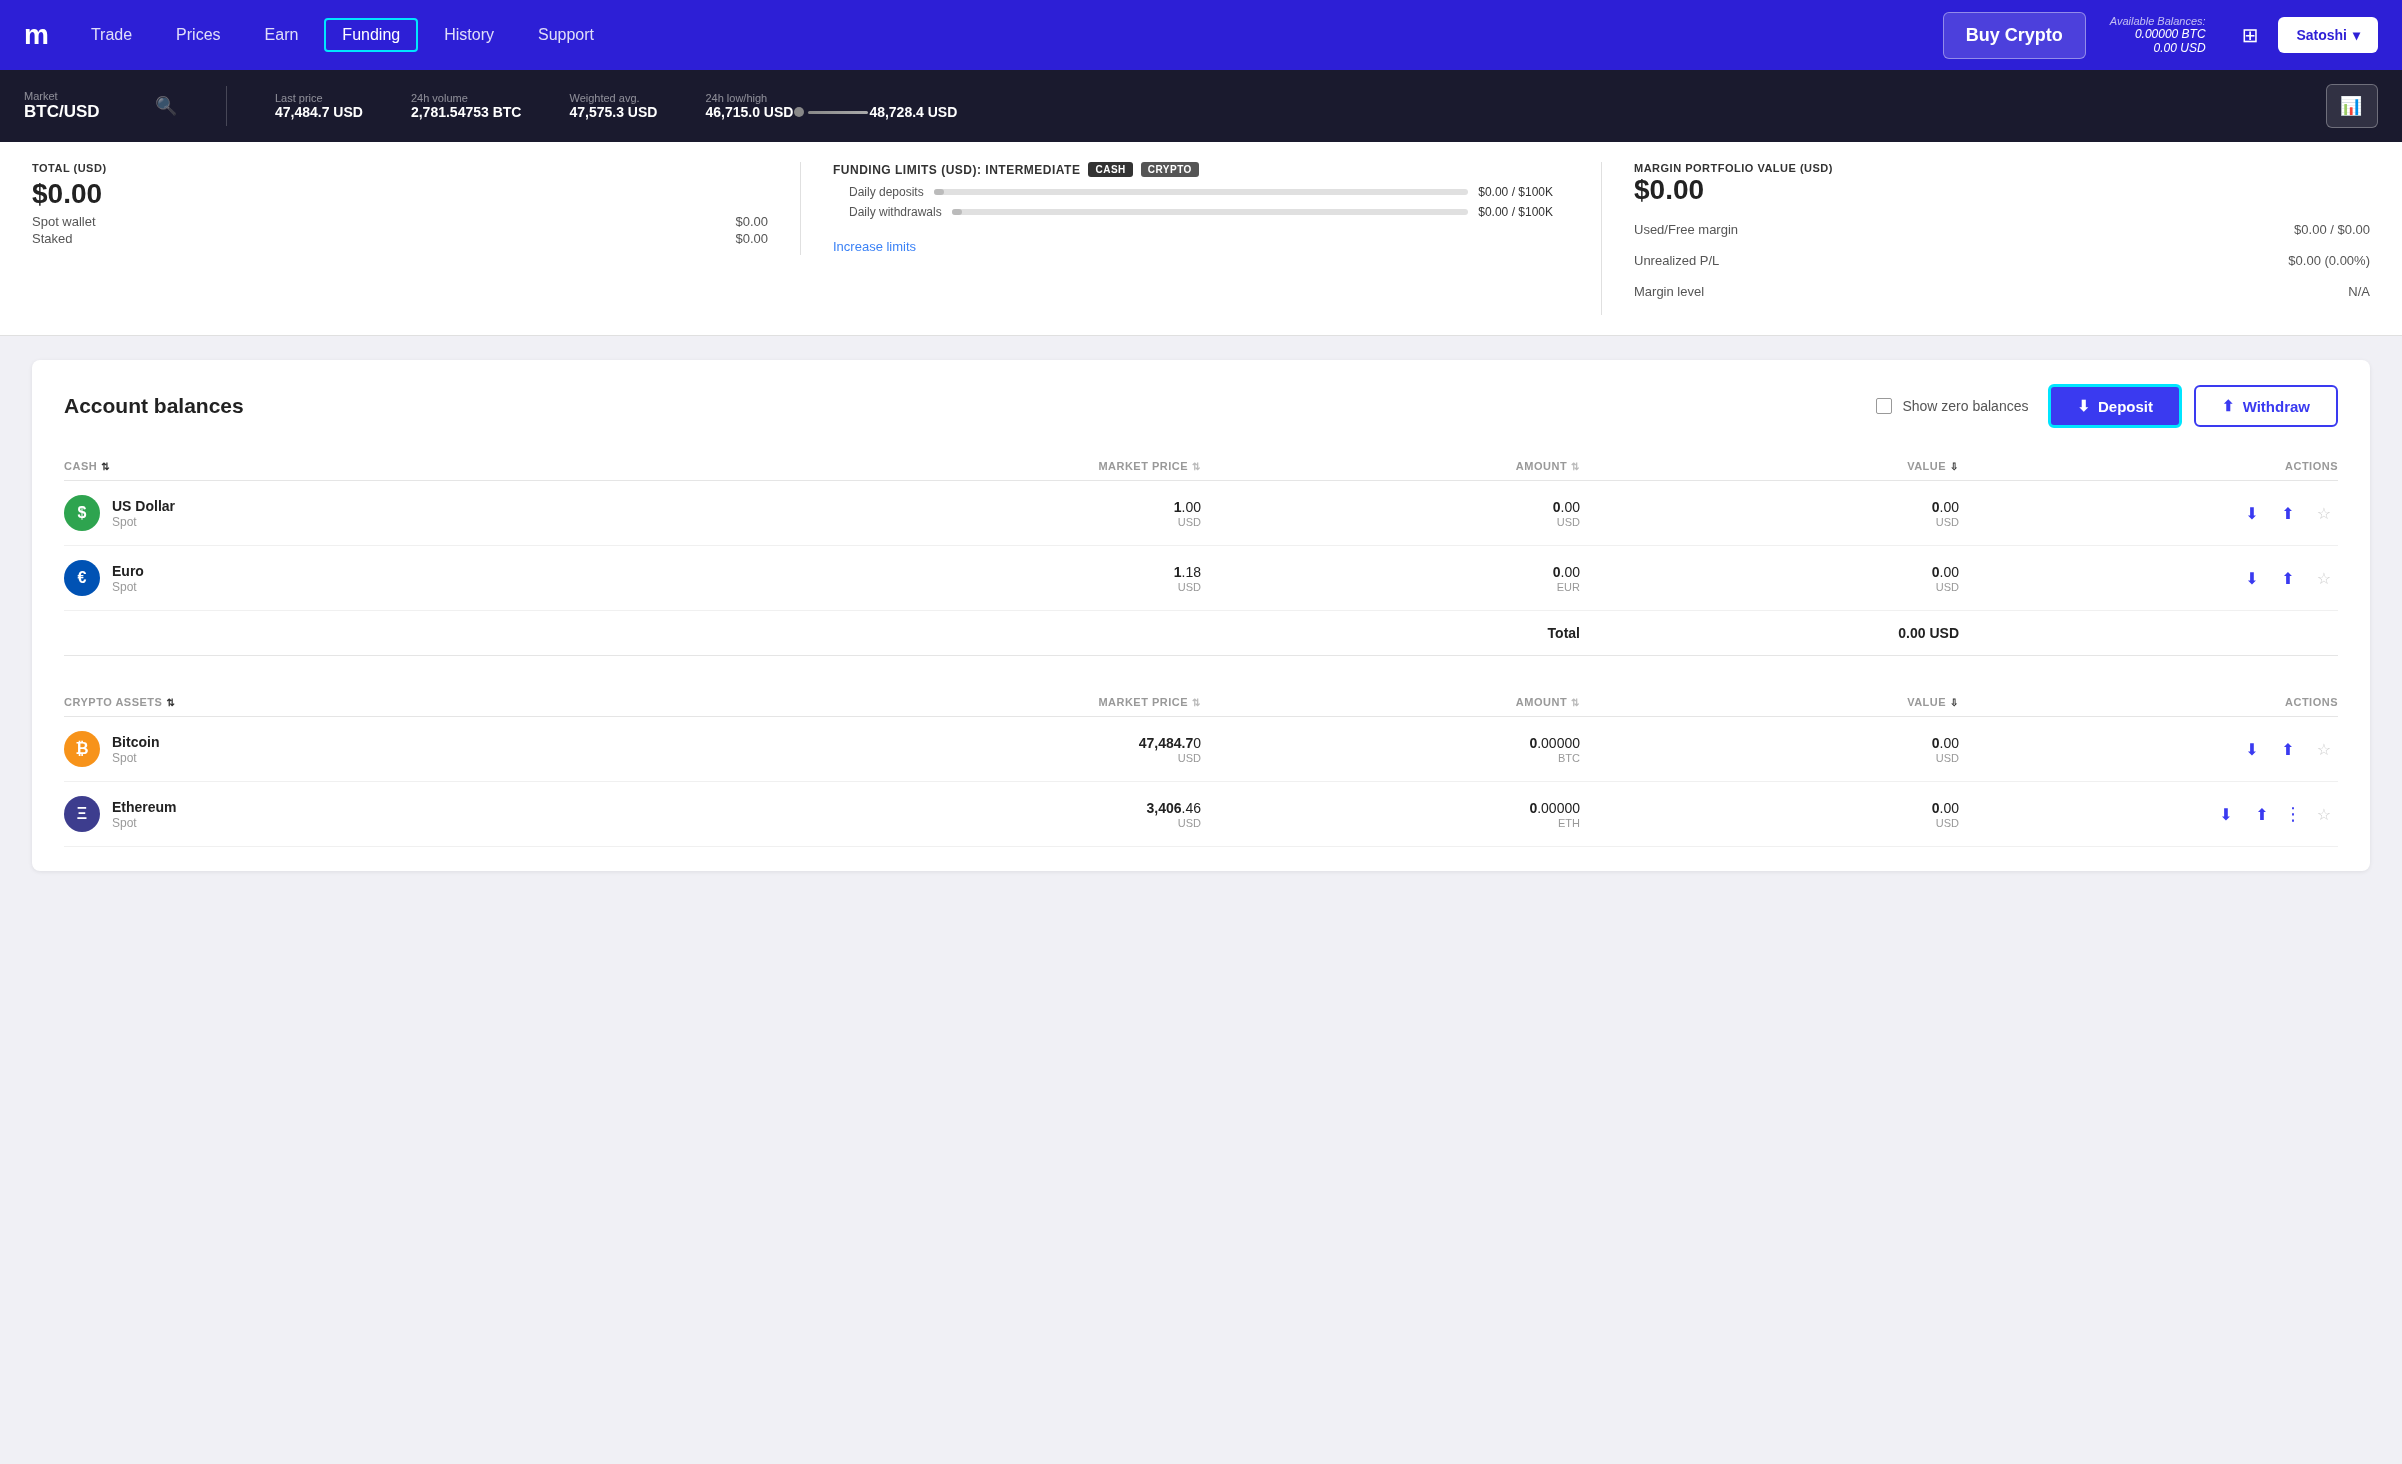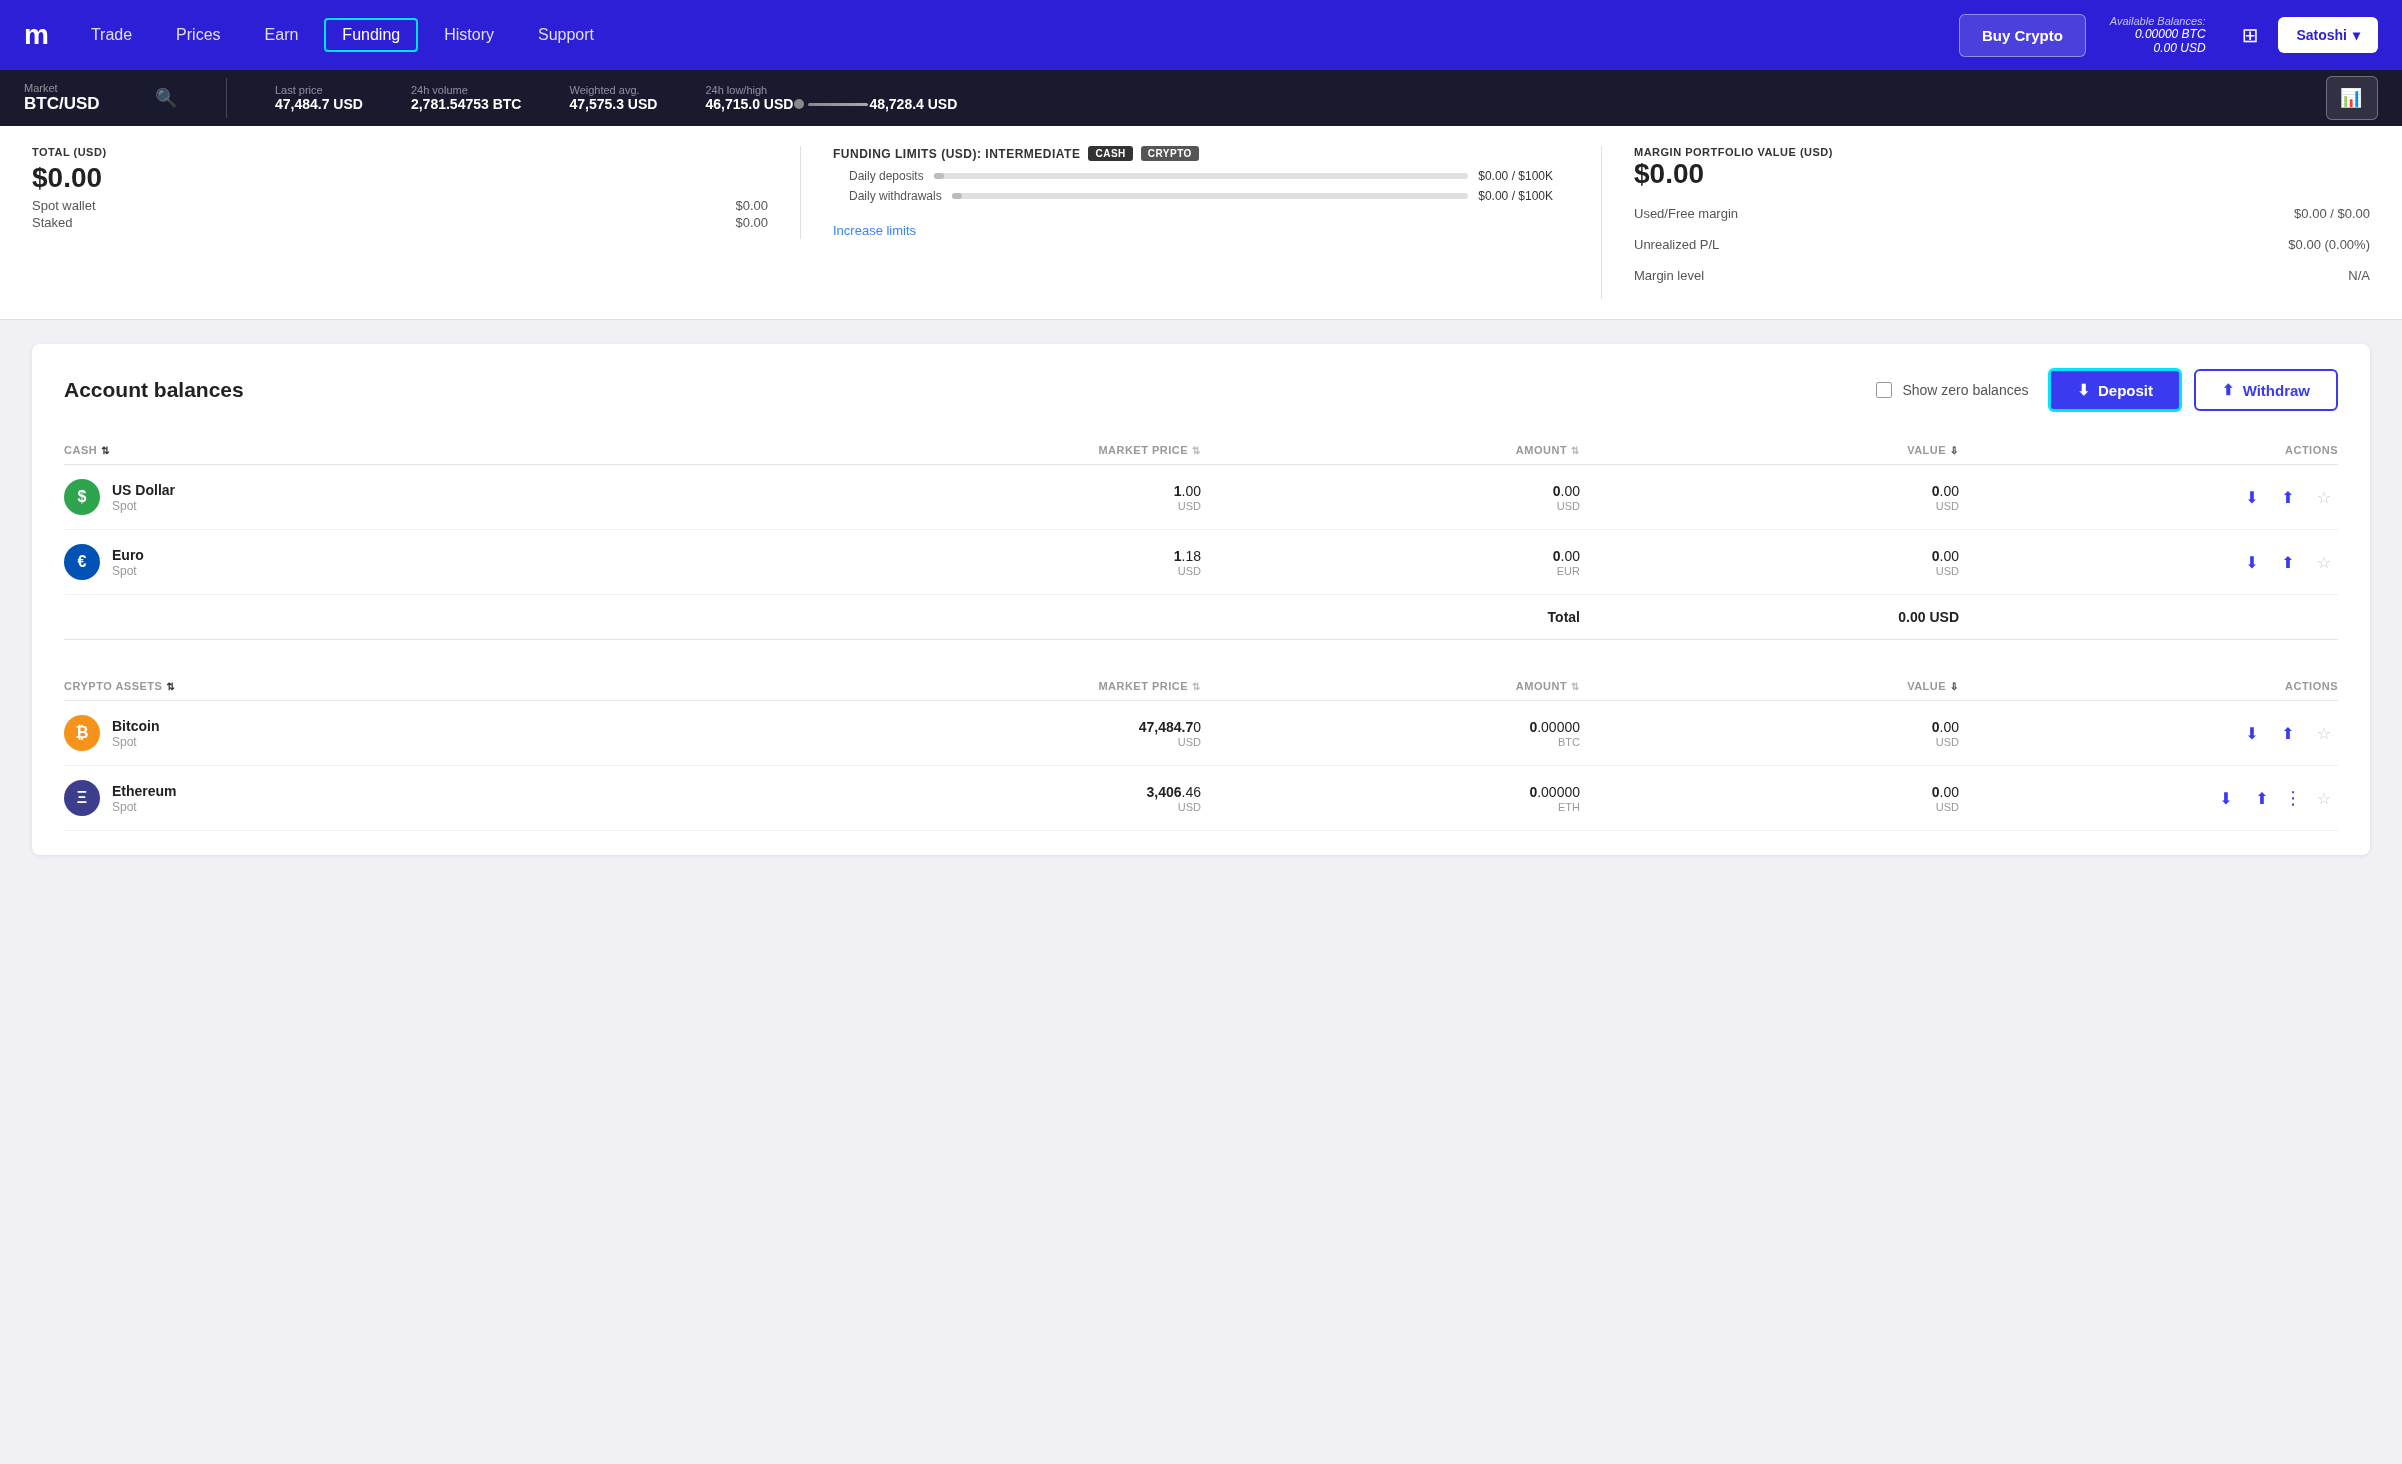--- a/index.html
+++ b/index.html
@@ -4,28 +4,28 @@
   <style>
     * { box-sizing: border-box; margin: 0; padding: 0; }
     body { font-family: -apple-system, BlinkMacSystemFont, 'Segoe UI', sans-serif; background: #f0f0f5; min-width: 1200px; }
 
     
     .nav { background: #2d1fd6; display: flex; align-items: center; padding: 0 24px; height: 70px; gap: 8px; }
     .nav-logo { color: white; font-size: 28px; font-weight: bold; margin-right: 16px; }
     .nav-item { color: rgba(255,255,255,0.85); font-size: 16px; padding: 8px 18px; cursor: pointer; border-radius: 4px; text-decoration: none; }
     .nav-item.active { color: white; border: 2px solid #00e5ff; border-radius: 4px; padding: 6px 16px; }
     .nav-spacer { flex: 1; }
-    .nav-buy-btn { background: rgba(255,255,255,0.15); color: white; border: 1px solid rgba(255,255,255,0.4); border-radius: 6px; padding: 12px 22px; font-size: 15px; font-weight: 600; cursor: pointer; }
+    .nav-buy-btn { background: rgba(255,255,255,0.15); color: white; border: 1px solid rgba(255,255,255,0.4); border-radius: 6px; padding: 12px 22px; font-size: 18px; font-weight: 600; cursor: pointer; }
     .nav-balances { text-align: right; color: white; font-size: 12px; margin: 0 16px; font-style: italic; }
     .nav-balances .label { font-size: 11px; color: rgba(255,255,255,0.7); }
     .nav-grid-icon { color: white; font-size: 20px; margin: 0 12px; cursor: pointer; }
     .nav-user-btn { background: white; color: #2d1fd6; border: none; border-radius: 6px; padding: 10px 18px; font-size: 14px; font-weight: 600; cursor: pointer; display: flex; align-items: center; gap: 6px; }
 
     
-    .ticker { background: #1a1a2e; color: white; display: flex; align-items: center; padding: 0 24px; height: 56px; gap: 48px; }
+    .ticker { background: #1a1a2e; color: white; display: flex; align-items: center; padding: 0 24px; height: 72px; gap: 48px; }
     .ticker-market { display: flex; flex-direction: column; }
     .ticker-market .label { font-size: 11px; color: rgba(255,255,255,0.5); }
     .ticker-market .value { font-size: 17px; font-weight: 700; }
     .ticker-search { color: rgba(255,255,255,0.5); font-size: 18px; cursor: pointer; margin-left: 8px; }
     .ticker-divider { width: 1px; height: 40px; background: rgba(255,255,255,0.2); }
     .ticker-stat { display: flex; flex-direction: column; }
     .ticker-stat .label { font-size: 11px; color: rgba(255,255,255,0.5); }
     .ticker-stat .value { font-size: 14px; font-weight: 600; }
     .ticker-spacer { flex: 1; }
     .ticker-chart-btn { background: rgba(255,255,255,0.1); border: 1px solid rgba(255,255,255,0.3); border-radius: 6px; padding: 10px 14px; color: white; cursor: pointer; font-size: 18px; }

